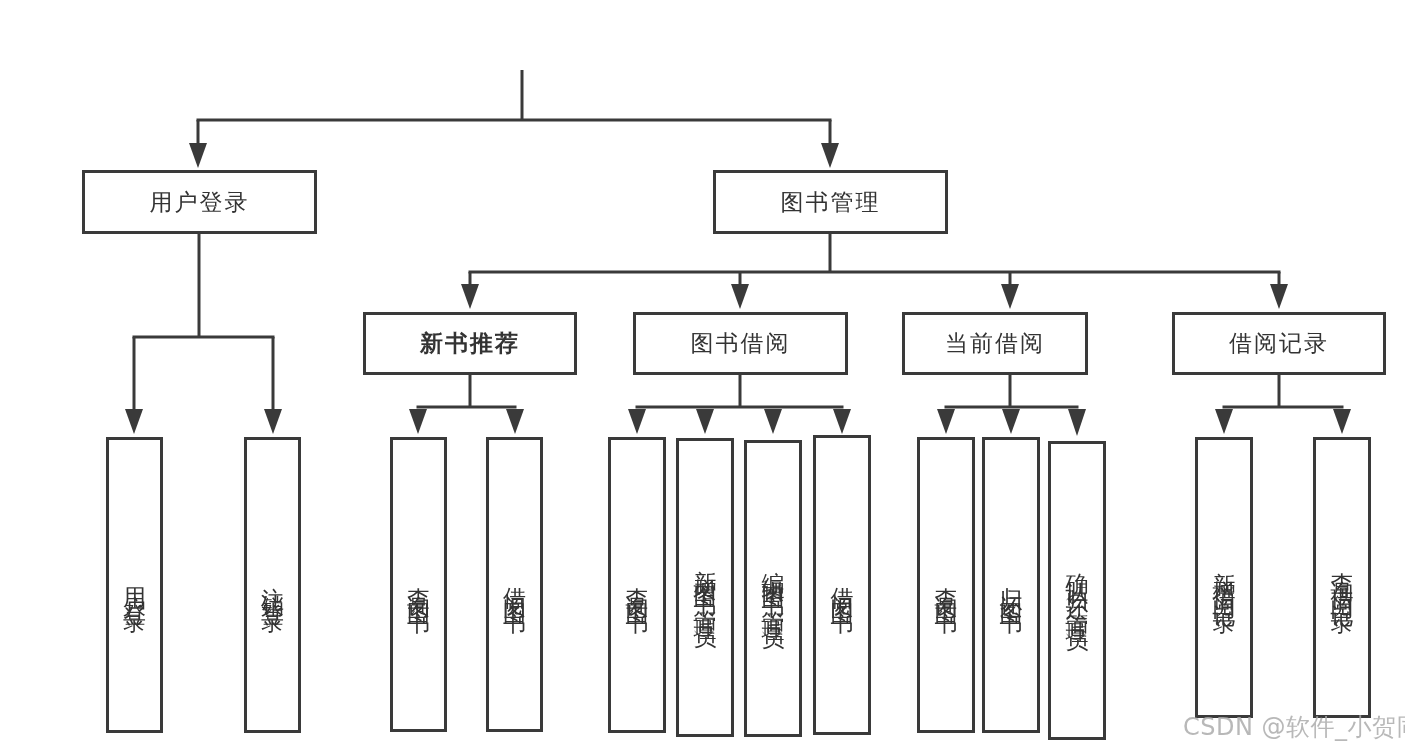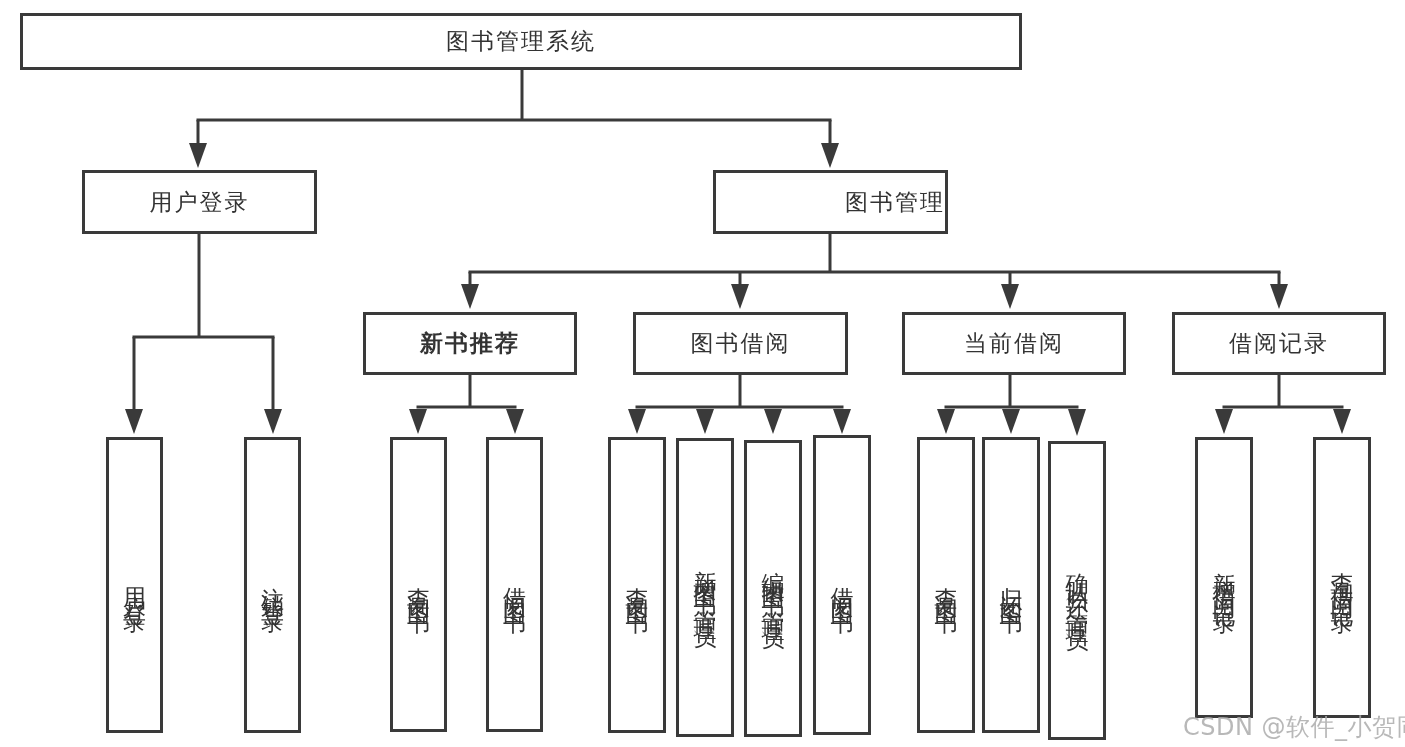--- a/index.html
+++ b/index.html
@@ -118,38 +118,35 @@
       <polygon points="764,409 782,409 773,434"></polygon>
       <polygon points="833,409 851,409 842,434"></polygon>
       <polygon points="937,409 955,409 946,434"></polygon>
       <polygon points="1002,409 1020,409 1011,434"></polygon>
       <polygon points="1068,409 1086,409 1077,436"></polygon>
       <polygon points="1215,409 1233,409 1224,434"></polygon>
       <polygon points="1333,409 1351,409 1342,434"></polygon>
     </g>
   </svg>
 
-  <div class="hbox" style="left:20px; top:13px; width:1002px; height:57px;">
-    <span>图书管理系统</span>
-  </div>
 
   <div class="hbox" style="left:82px; top:170px; width:235px; height:64px;">
     <span>用户登录</span>
   </div>
-  <div class="hbox" style="left:713px; top:170px; width:235px; height:64px;justify-content:flex-end;">
+  <div class="hbox" style="left:713px; top:170px; width:235px; height:64px;">
     <span>图书管理</span>
   </div>
 
   <div class="hbox" style="left:363px; top:312px; width:214px; height:63px;font-weight:bold;">
     <span>新书推荐</span>
   </div>
   <div class="hbox" style="left:633px; top:312px; width:215px; height:63px;">
     <span>图书借阅</span>
   </div>
-  <div class="hbox" style="left:902px; top:312px; width:224px; height:63px;">
+  <div class="hbox" style="left:902px; top:312px; width:186px; height:63px;">
     <span>当前借阅</span>
   </div>
   <div class="hbox" style="left:1172px; top:312px; width:214px; height:63px;">
     <span>借阅记录</span>
   </div>
 
   <div class="leaf" style="left:106px; top:437px; width:57px; height:296px;">
     <span class="vtext">用户登录</span>
   </div>
   <div class="leaf" style="left:244px; top:437px; width:57px; height:296px;">

